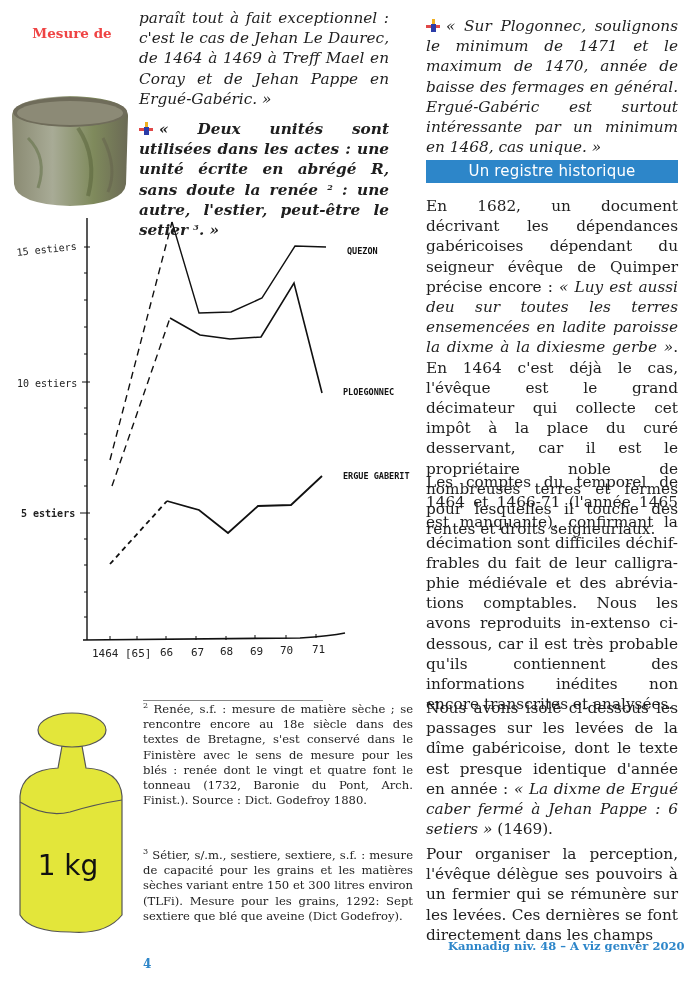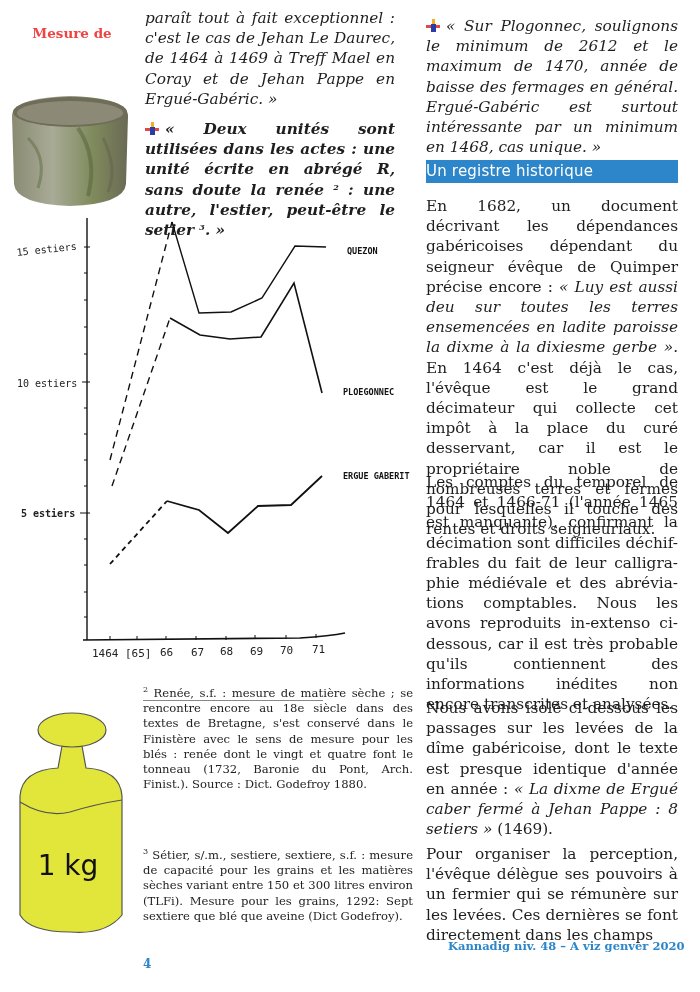--- a/index.html
+++ b/index.html
@@ -5,28 +5,28 @@
   html, body { margin: 0; padding: 0; background: #ffffff; }
   body { width: 700px; height: 992px; position: relative; overflow: hidden;
          font-family: "DejaVu Serif", "Liberation Serif", serif; color: #1e1e1e; }
   .abs { position: absolute; }
   .sidebar-title { left: 8px; top: 22px; width: 128px; text-align: center;
      color: #ef4444; font-family: "DejaVu Serif", serif; font-weight: bold;
      font-size: 13.5px; line-height: 23px; }
   .box-img { left: 8px; top: 88px; width: 124px; height: 122px; }
   .para { font-size: 15.3px; line-height: 20.2px; text-align: justify; margin: 0; }
   .italic { font-style: italic; }
-  .col-mid { left: 145px; width: 250px; }
+  .col-mid { left: 139px; width: 250px; }
   .col-right { left: 426px; width: 252px; }
   .bullet { display: inline-block; width: 14px; height: 13px; position: relative; vertical-align: -1px; margin-right: 6px; }
   .bullet .v { position: absolute; left: 6px; top: 0; width: 3px; height: 13px; background: #f0b020; }
   .bullet .h { position: absolute; left: 0; top: 6px; width: 14px; height: 3px; background: #e04848; }
   .bullet .c { position: absolute; left: 5px; top: 5px; width: 5px; height: 8px; background: #2b3ca8; }
   .section-bar { left: 426px; top: 160px; width: 252px; height: 23px; background: #2d86c9;
-     color: #ffffff; font-family: "DejaVu Sans", sans-serif;
+     color: #ffffff; text-align: center; font-family: "DejaVu Sans", sans-serif;
      font-size: 15px; line-height: 23px; letter-spacing: 0.2px; }
   .chart { left: 0; top: 208px; width: 420px; height: 470px; }
   .footnote-rule { left: 143px; top: 700px; width: 180px; height: 1px; background: #888888; }
   .footnote { left: 143px; width: 270px; font-size: 11.6px; line-height: 15.2px; text-align: justify; margin: 0; color: #222; }
   sup { font-size: 8px; vertical-align: 5px; line-height: 0; }
   .page-num { left: 143px; top: 957px; color: #2d86c9; font-weight: bold; font-size: 12px; font-family: "DejaVu Serif", serif; }
   .footer-right { left: 448px; top: 939px; color: #2d86c9; font-weight: bold; font-size: 11.5px; font-family: "DejaVu Serif", serif; }
   .weight { left: 6px; top: 700px; width: 128px; height: 250px; }
   svg text { font-family: "DejaVu Sans Mono", "Liberation Mono", monospace; }
 </style>
@@ -120,48 +120,48 @@
     <polyline points="170,318 200,335 230,339 261,337 294,283 322,393" fill="none" stroke="#111" stroke-width="1.6"></polyline>
     <text x="343" y="395" font-size="8.5" fill="#111" font-weight="bold">PLOEGONNEC</text>
 
     <polyline points="110,564 167,501" fill="none" stroke="#111" stroke-width="1.8" stroke-dasharray="5,4"></polyline>
     <polyline points="167,501 199,510 228,533 258,506 291,505 322,476" fill="none" stroke="#111" stroke-width="1.8"></polyline>
     <text x="343" y="479" font-size="8.5" fill="#111" font-weight="bold">ERGUE GABERIT</text>
   </svg>
 </div>
 
 <p class="abs para italic col-right" style="top:16px;">
-  <span class="bullet"><span class="h"></span><span class="v"></span><span class="c"></span></span><span>« Sur Plogonnec, soulignons le minimum de 2612 et le maximum de 1470, année de baisse des fermages en général. Ergué-Gabéric est surtout intéressante par un minimum en 1468, cas unique. »</span>
+  <span class="bullet"><span class="h"></span><span class="v"></span><span class="c"></span></span><span>« Sur Plogonnec, soulignons le minimum de 1471 et le maximum de 1470, année de baisse des fermages en général. Ergué-Gabéric est surtout intéressante par un minimum en 1468, cas unique. »</span>
 </p>
 
 <div class="abs section-bar">Un registre historique</div>
 
 <p class="abs para col-right" style="top:196px;">
   <span>En 1682, un document décrivant les dépendances gabéricoises dépendant du seigneur évêque de Quimper précise encore : </span><span class="italic">« Luy est aussi deu sur toutes les terres ensemencées en ladite paroisse la dixme à la dixiesme gerbe »</span><span>. En 1464 c'est déjà le cas, l'évêque est le grand décimateur qui collecte cet impôt à la place du curé desservant, car il est le propriétaire noble de nombreuses terres et fermes pour lesquelles il touche des rentes et droits seigneuriaux.</span>
 </p>
 
 <p class="abs para col-right" style="top:472px;">Les comptes du temporel de 1464 et 1466-71 (l'année 1465 est manquante), confirmant la décimation sont difficiles déchif-frables du fait de leur calligra-phie médiévale et des abrévia-tions comptables. Nous les avons reproduits in-extenso ci-dessous, car il est très probable qu'ils contiennent des informations inédites non encore transcrites et analysées.</p>
 
 <p class="abs para col-right" style="top:698px;">
-  <span>Nous avons isolé ci-dessous les passages sur les levées de la dîme gabéricoise, dont le texte est presque identique d'année en année : </span><span class="italic">« La dixme de Ergué caber fermé à Jehan Pappe : 8 setiers »</span><span> (1469).</span>
+  <span>Nous avons isolé ci-dessous les passages sur les levées de la dîme gabéricoise, dont le texte est presque identique d'année en année : </span><span class="italic">« La dixme de Ergué caber fermé à Jehan Pappe : 6 setiers »</span><span> (1469).</span>
 </p>
 
 <p class="abs para col-right" style="top:844px;">Pour organiser la perception, l'évêque délègue ses pouvoirs à un fermier qui se rémunère sur les levées. Ces dernières se font directement dans les champs</p>
 
 <div class="abs weight">
   <svg width="128" height="250" viewBox="0 0 128 250">
     <path d="M14 96 Q16 70 52 68 L56 46 L76 46 L80 68 Q114 70 116 96 L116 215 Q100 235 64 232 Q24 232 14 215 Z" fill="#e3e63a" stroke="#555" stroke-width="1.2"></path>
     <ellipse cx="66" cy="30" rx="34" ry="17" fill="#e3e63a" stroke="#555" stroke-width="1.2"></ellipse>
     <path d="M14 102 Q40 118 64 112 Q90 104 116 100" fill="none" stroke="#555" stroke-width="1.2"></path>
     <text x="62" y="175" text-anchor="middle" font-size="28" fill="#111" style="font-family:'DejaVu Sans',sans-serif">1 kg</text>
   </svg>
 </div>
 
 <div class="abs footnote-rule"></div>
-<p class="abs footnote" style="top:686px;">
+<p class="abs footnote" style="top:702px;">
   <sup>2</sup><span> Renée, s.f. : mesure de matière sèche ; se rencontre encore au 18e siècle dans des textes de Bretagne, s'est conservé dans le Finistère avec le sens de mesure pour les blés : renée dont le vingt et quatre font le tonneau (1732, Baronie du Pont, Arch. Finist.). Source : Dict. Godefroy 1880.</span>
 </p>
 <p class="abs footnote" style="top:848px;">
   <sup>3</sup><span> Sétier, s/.m., sestiere, sextiere, s.f. : mesure de capacité pour les grains et les matières sèches variant entre 150 et 300 litres environ (TLFi). Mesure pour les grains, 1292: Sept sextiere que blé que aveine (Dict Godefroy).</span>
 </p>
 
 <div class="abs page-num">4</div>
 <div class="abs footer-right">Kannadig niv. 48 – A viz genver 2020</div>
 
 </body></html>

